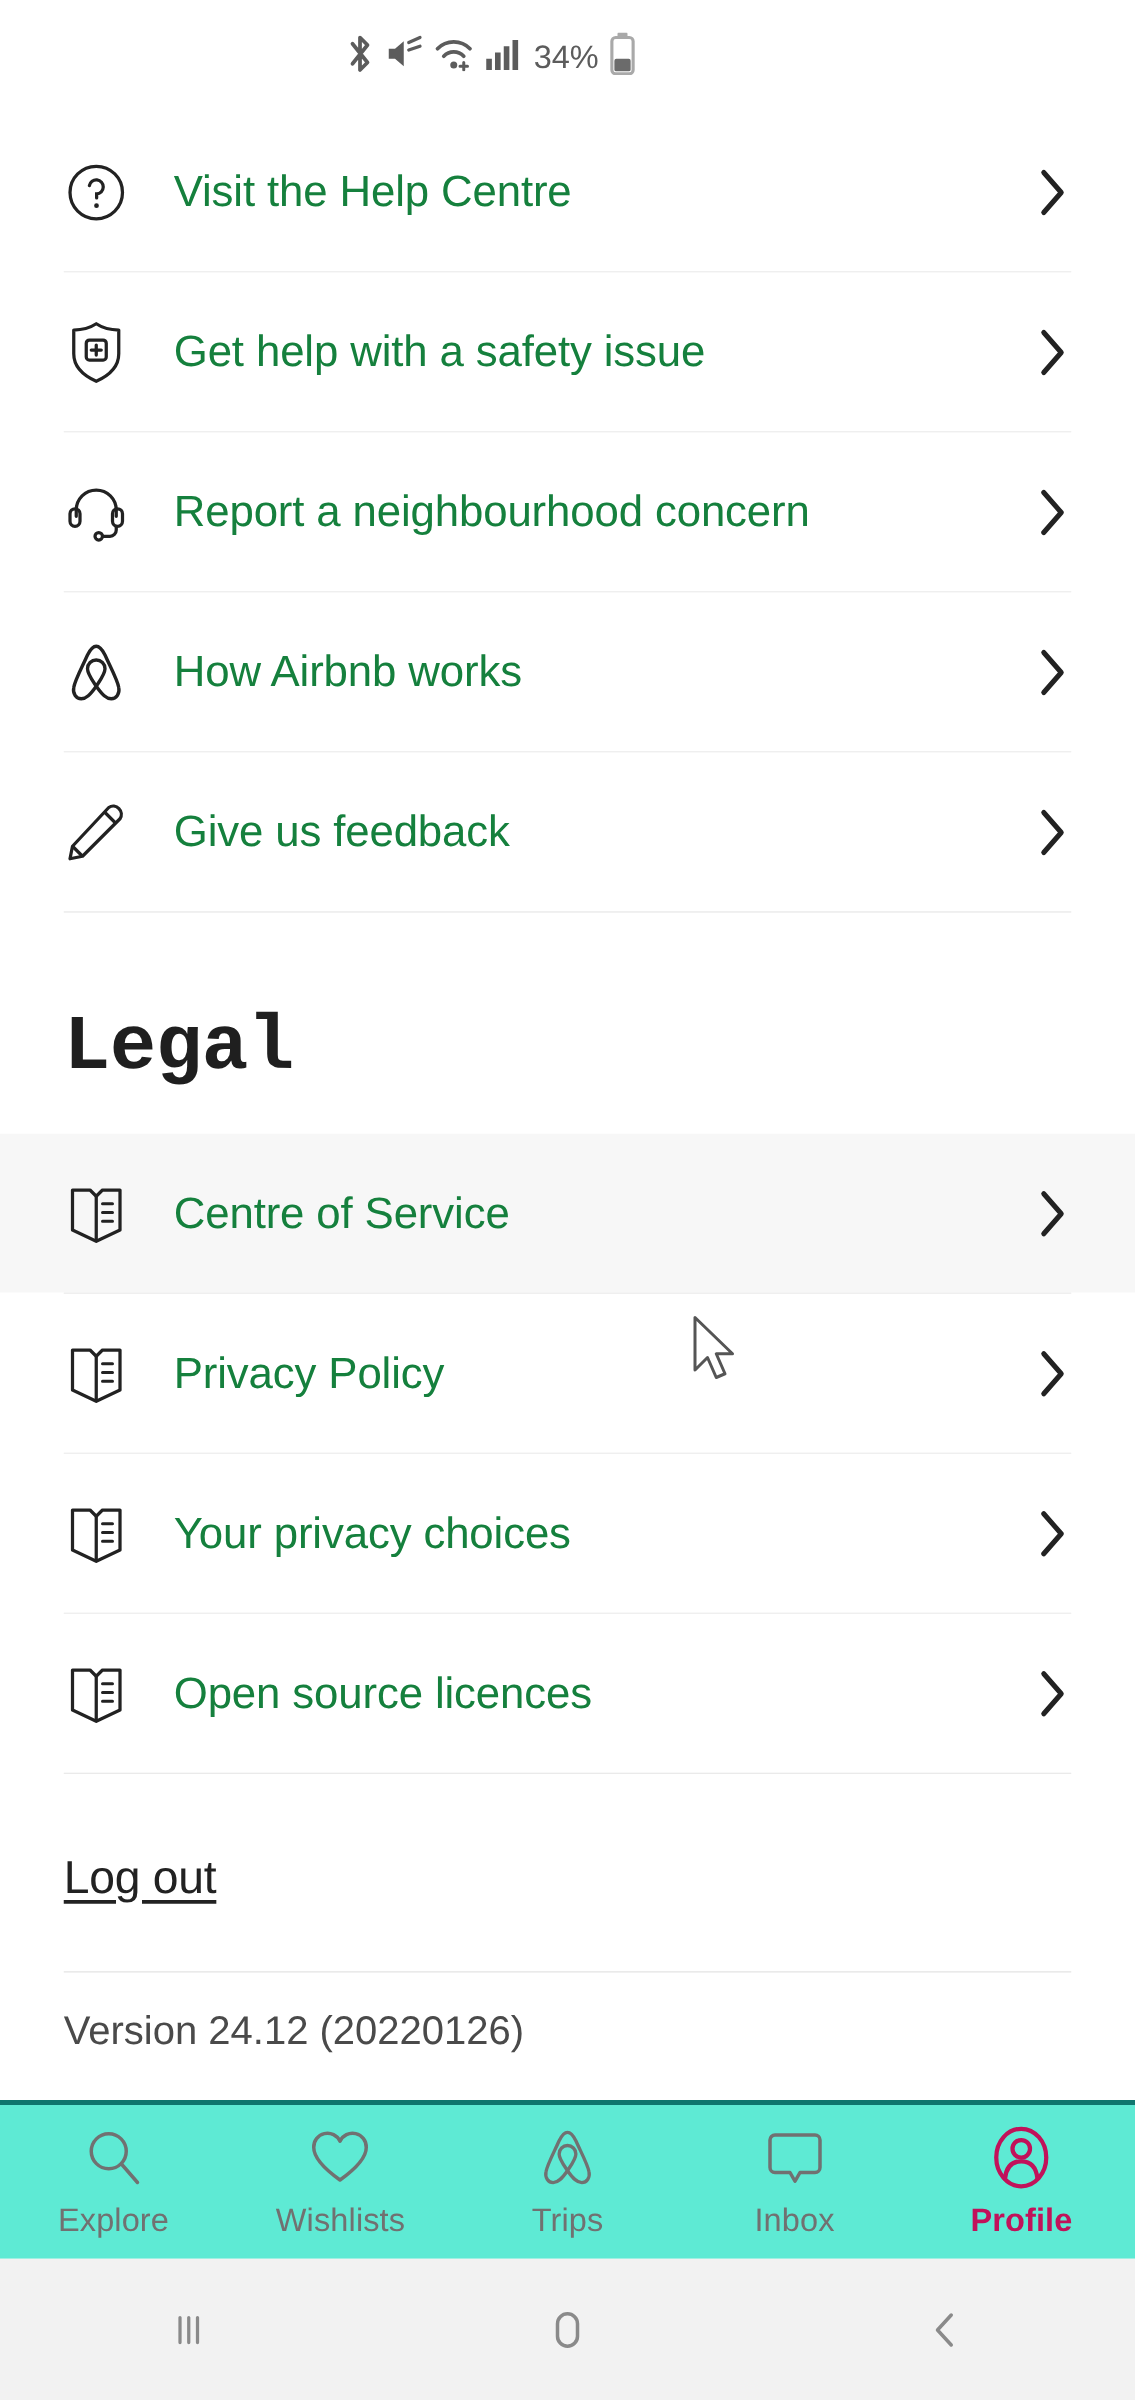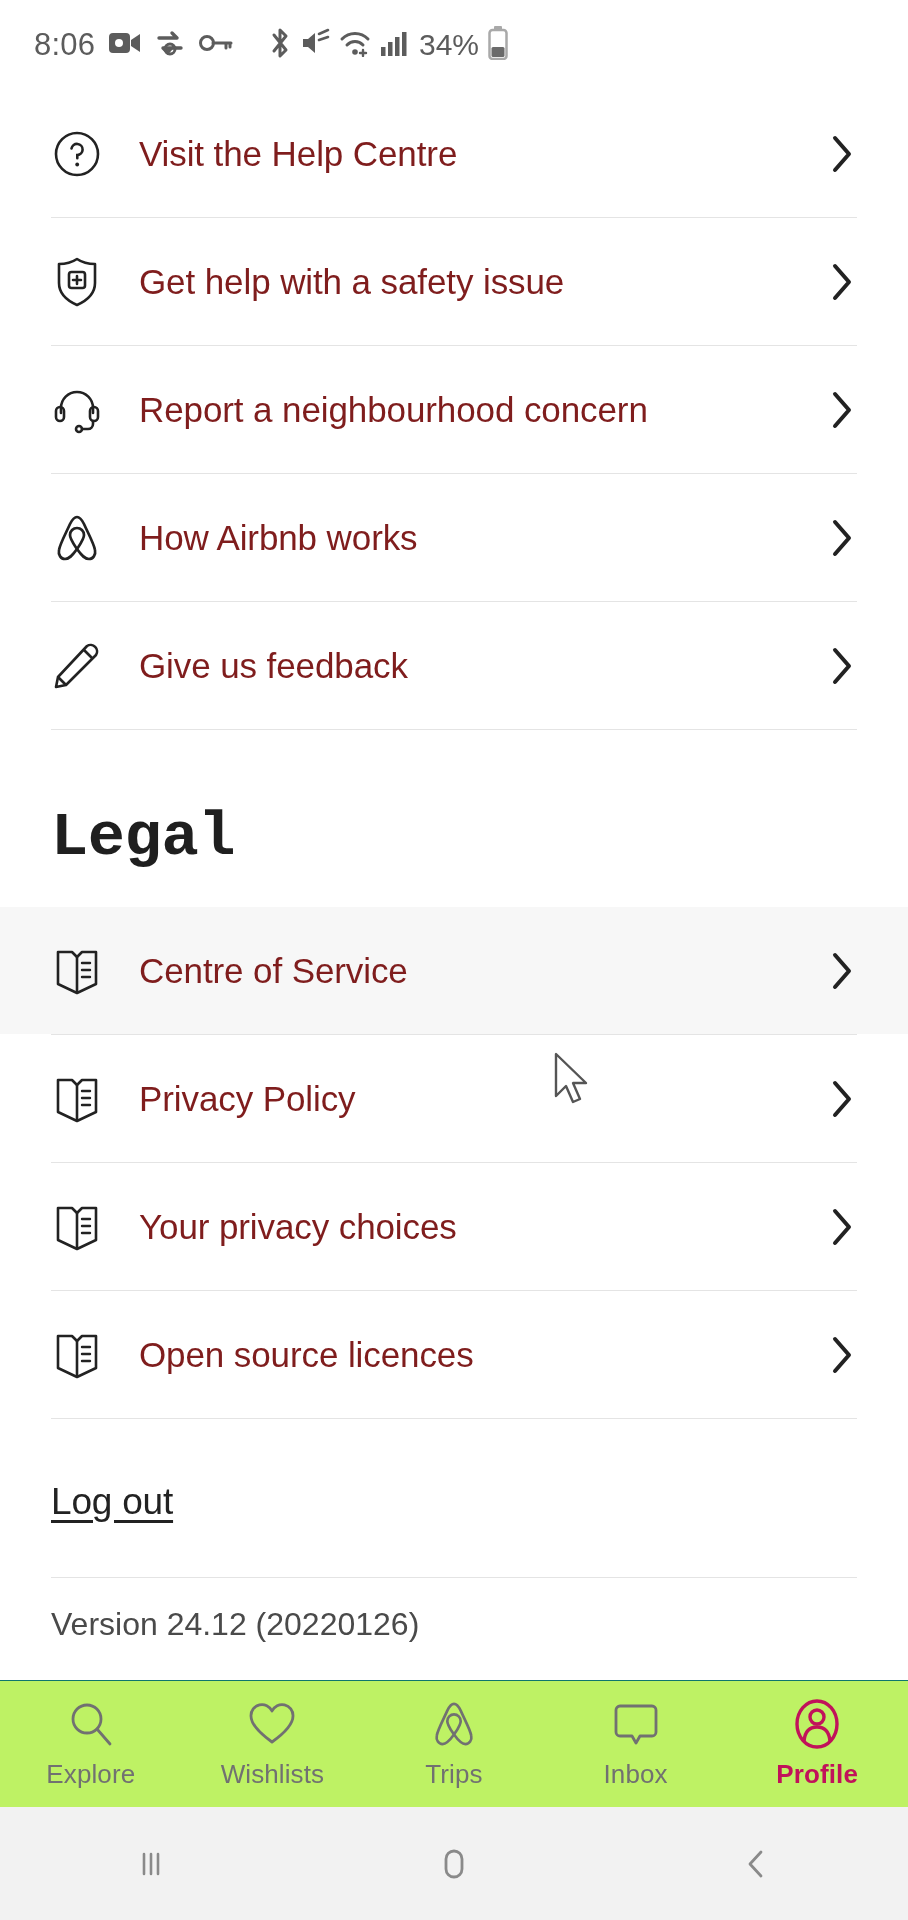--- a/index.html
+++ b/index.html
@@ -13,21 +13,21 @@
 
   
   .status-bar {
     position: absolute; top: 0; left: 0; width: 908px; height: 90px;
     display: flex; align-items: center; padding: 0 34px;
     background: #ffffff;
   }
   .status-left { display: flex; align-items: center; gap: 14px; }
   .status-clock { font-size: 31px; color: #5c5c5c; letter-spacing: .2px; font-family:"Liberation Sans",sans-serif;}
   .status-right { display: flex; align-items: center; gap: 9px; margin-left: auto; margin-right: 366px;}
-  .status-batt-text { font-size: 30px; color: #5c5c5c; margin-left: 2px;}
+  .status-batt-text { font-size: 26px; color: #5c5c5c; margin-left: 2px;}
   .sb-icon { display:block; }
 
   
   .content {
     position: absolute; top: 90px; left: 0; width: 908px; height: 1590px;
     overflow: hidden; background: #fff;
   }
   .row {
     position: relative;
     display: flex; align-items: center;
@@ -35,21 +35,21 @@
     padding: 0 51px 0 51px;
     background: #fff;
   }
   .row.hover { background: #f7f7f7; }
   .row-icon {
     width: 52px; height: 52px; flex: 0 0 52px;
     display: flex; align-items: center; justify-content: center;
     margin-right: 36px;
   }
   .row-label {
-    font-size: 35px; color: #7f1d1d; font-weight: 400;
+    font-size: 35px; color: #15803d; font-weight: 400;
     letter-spacing: -0.1px; flex: 1 1 auto; white-space: nowrap;
   }
   .row-chev { width: 30px; height: 30px; flex: 0 0 30px; display:flex; align-items:center; justify-content:center;}
   .divider {
     height: 1px; background: #e4e4e4; margin: 0 51px;
   }
 
   
   .section-head {
     font-size: 62px; font-weight: bold; color: #1f1f1f;
@@ -68,22 +68,22 @@
     padding: 28px 51px 0 51px;
     font-size: 32px; color: #4a4a4a;
   }
 
   
   .cursor { position: absolute; left: 552px; top: 1052px; width: 46px; height: 58px; pointer-events:none; z-index: 50;}
 
   
   .bottom-nav {
     position: absolute; bottom: 113px; left: 0; width: 908px; height: 127px;
-    background: #bef264;
-    border-top: 1px solid #0f766e;
+    background: #5eead4;
+    border-top: 4px solid #0f766e;
     display: flex; align-items: center;
   }
   .nav-item {
     flex: 1 1 0; display: flex; flex-direction: column;
     align-items: center; justify-content: center; gap: 9px;
   }
   .nav-icon { height: 52px; display: flex; align-items: center; justify-content: center; }
   .nav-label { font-size: 26px; color: #717171; letter-spacing: .1px; }
   .nav-item.active .nav-label { color: #C1125A; font-weight: bold; }
 
@@ -93,43 +93,20 @@
     background: #f2f2f2; display: flex; align-items: center;
   }
   .an-btn { flex: 1 1 0; display: flex; align-items: center; justify-content: center; }
 </style>
 </head>
 <body>
 
 <div class="screen">
 
   <div class="status-bar">
-    <div class="status-left">
-      <span class="status-clock">8:06</span>
-      <span class="sb-icon">
-        <svg width="32" height="26" viewBox="0 0 32 26">
-            <rect x="0" y="3" width="21" height="20" rx="4" fill="#5c5c5c"></rect>
-            <path d="M22 10 L31 4 L31 22 L22 16 Z" fill="#5c5c5c"></path>
-            <circle cx="10" cy="13" r="4" fill="#fff"></circle>
-          </svg>
-      </span>
-      <span class="sb-icon">
-        <svg width="30" height="28" viewBox="0 0 30 28">
-            <path d="M4 9 h18 l-5 -5 M26 19 h-18 l5 5" stroke="#5c5c5c" stroke-width="3.4" fill="none" stroke-linecap="round" stroke-linejoin="round"></path>
-            <circle cx="15" cy="20" r="5" fill="none" stroke="#5c5c5c" stroke-width="3"></circle>
-            <path d="M12.5 20 l2 2 l3.5 -4" stroke="#5c5c5c" stroke-width="2.6" fill="none" stroke-linecap="round" stroke-linejoin="round"></path>
-          </svg>
-      </span>
-      <span class="sb-icon">
-        <svg width="34" height="20" viewBox="0 0 34 20">
-            <circle cx="8" cy="10" r="6.5" fill="none" stroke="#5c5c5c" stroke-width="3"></circle>
-            <path d="M14 10 H32 M27 10 v5 M31 10 v4" stroke="#5c5c5c" stroke-width="3" stroke-linecap="round" fill="none"></path>
-          </svg>
-      </span>
-    </div>
     <div class="status-right">
       <span class="sb-icon">
         <svg width="22" height="32" viewBox="0 0 22 32">
             <path d="M5 8 L17 23 L11 29 L11 3 L17 9 L5 24" stroke="#5c5c5c" stroke-width="3" fill="none" stroke-linejoin="round" stroke-linecap="round"></path>
           </svg>
       </span>
       <span class="sb-icon">
         <svg width="30" height="30" viewBox="0 0 30 30">
             <path d="M3 11 h5 L15 5 v20 L8 19 H3 Z" fill="#5c5c5c"></path>
             <path d="M19 6 L28 2 M19 12 L28 9" stroke="#5c5c5c" stroke-width="2.6" stroke-linecap="round"></path>

